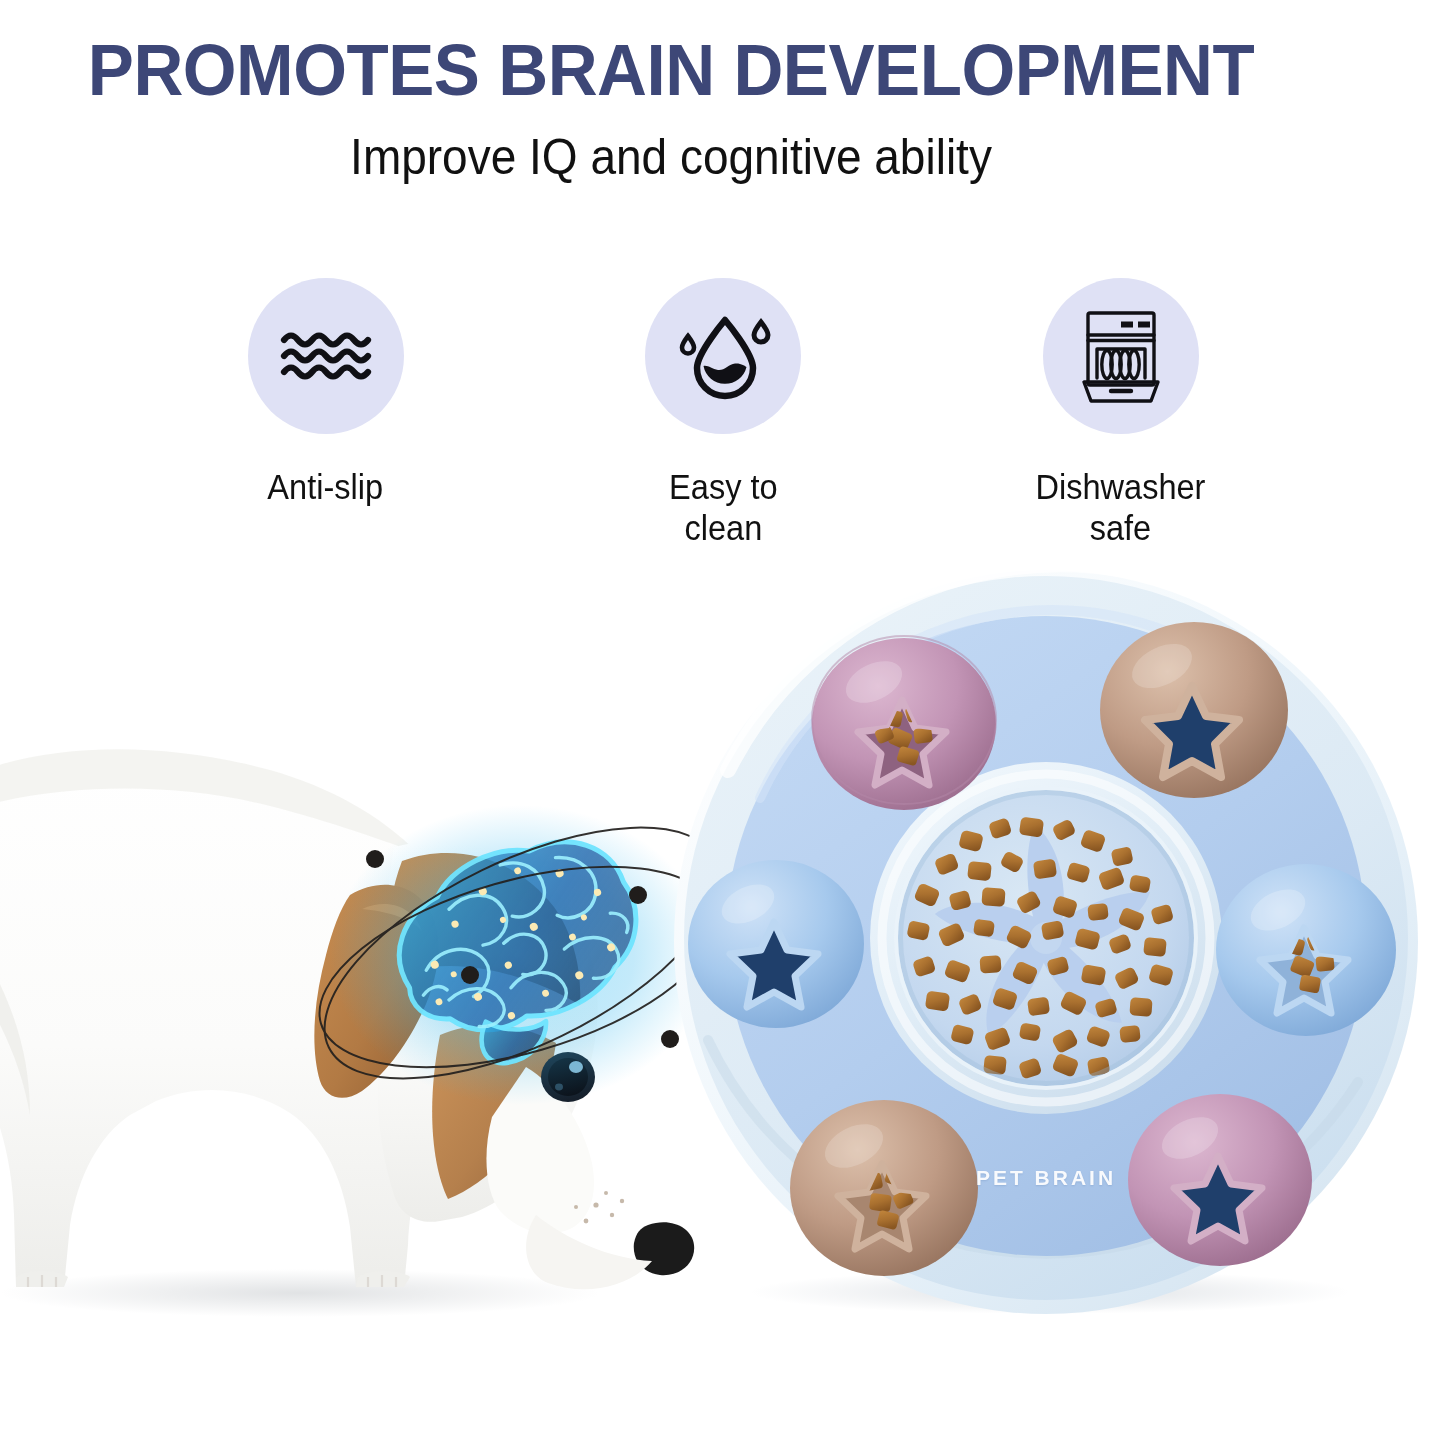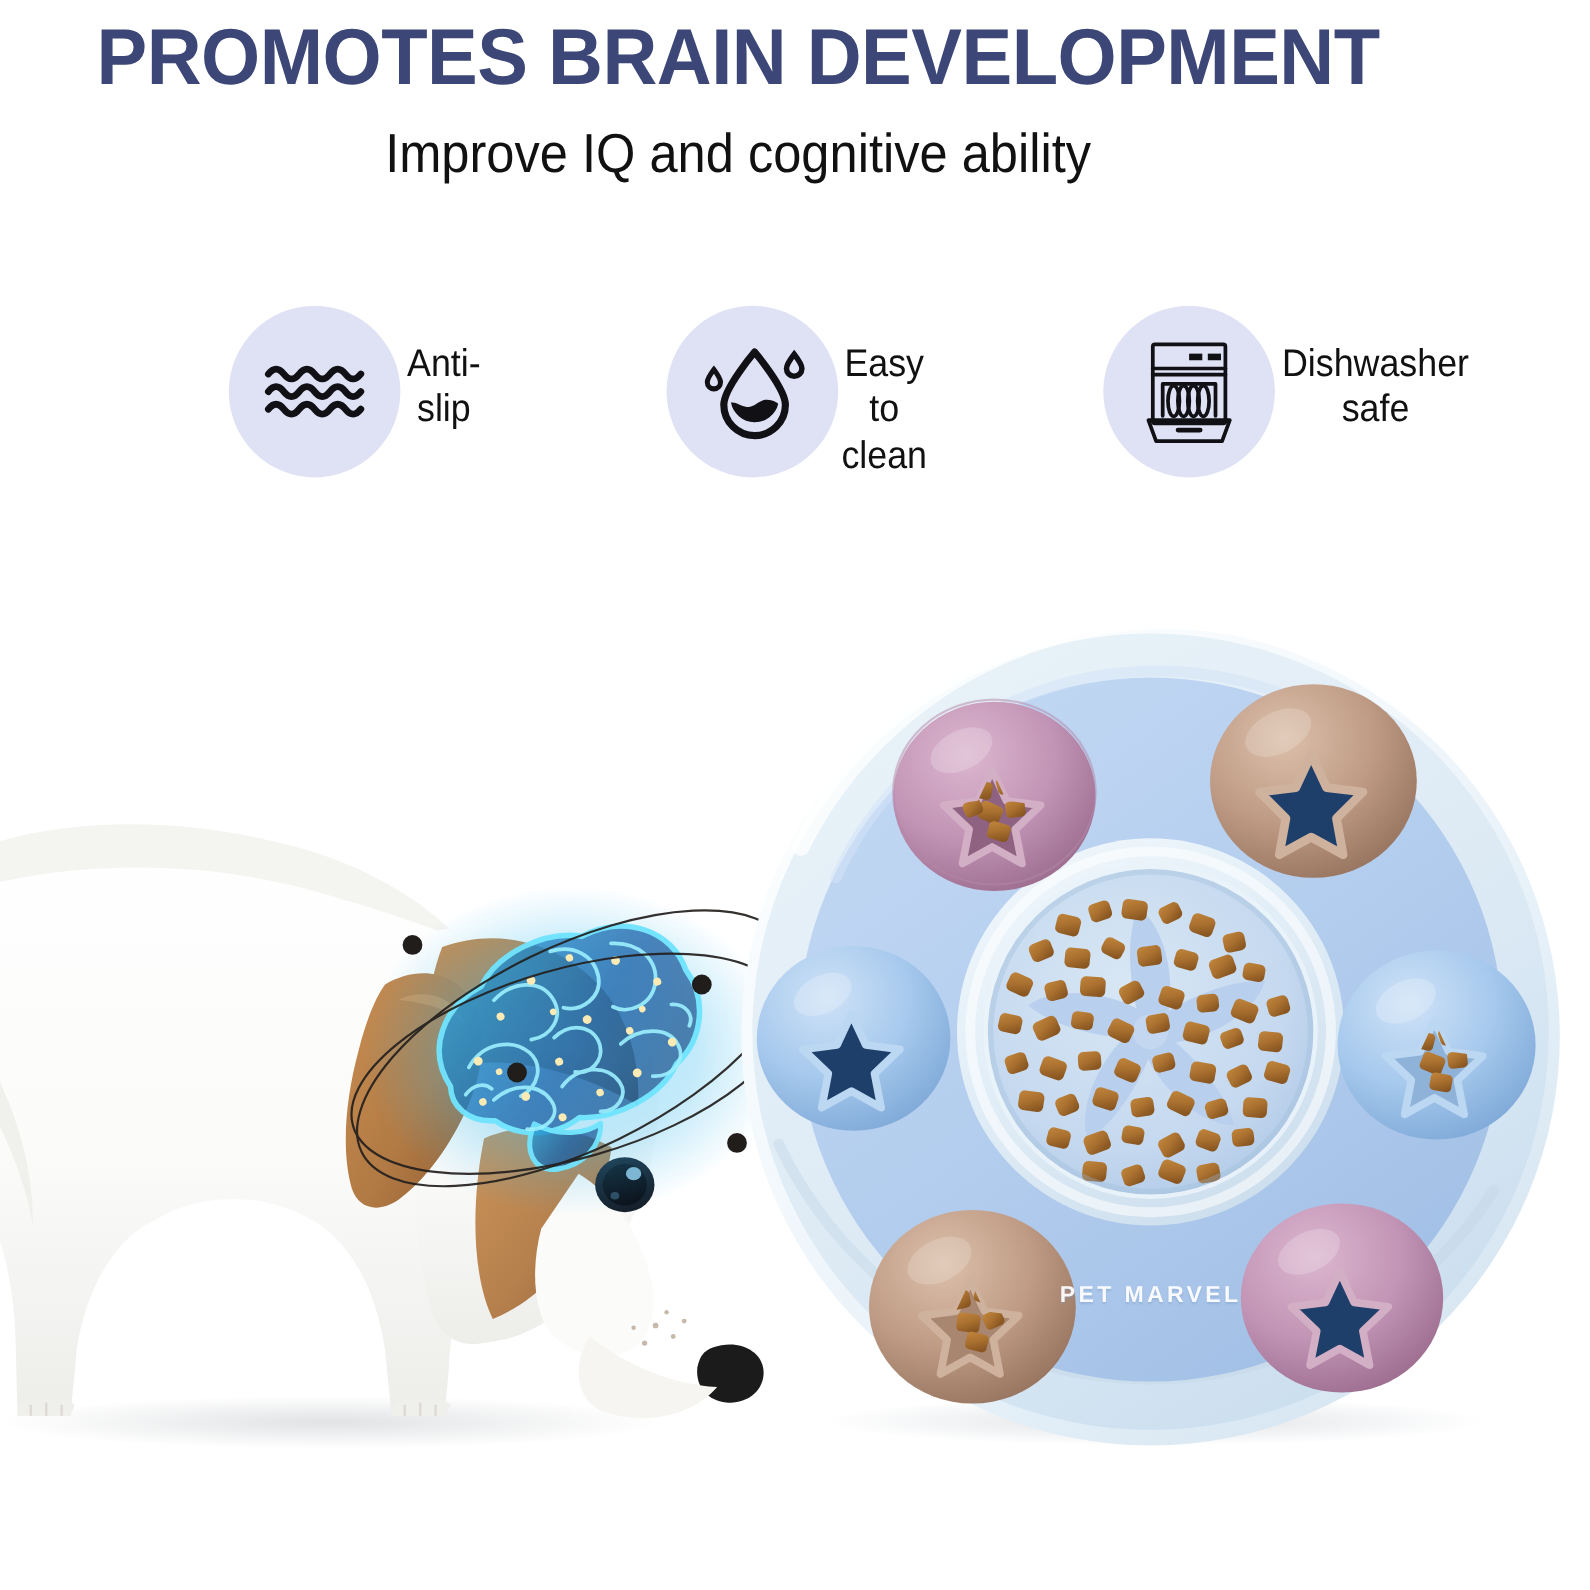--- a/index.html
+++ b/index.html
@@ -14,21 +14,21 @@
     font-family: "Liberation Sans", sans-serif;
     position: relative;
   }
 
   
   .header {
     position: absolute;
     top: 0; left: 0;
     width: 1342px;
     text-align: center;
-    padding-top: 16px;
+    padding-top: 34px;
     box-sizing: border-box;
   }
   .headline {
     font-family: "Liberation Sans", sans-serif;
     font-weight: bold;
     font-size: 72px;
     letter-spacing: -0.5px;
     line-height: 1.0;
     color: #3d4777;
     margin: 0;
@@ -53,21 +53,22 @@
     top: 278px;
     left: 208px;
     width: 1030px;
     display: flex;
     justify-content: space-between;
     align-items: flex-start;
   }
   .feature {
     width: 235px;
     display: flex;
-    flex-direction: row;
+    flex-direction: column;
+    align-items: center;
   }
   .feature-circle {
     width: 156px;
     height: 156px;
     border-radius: 50%;
     background: #dfe1f5;
     display: flex;
     align-items: center;
     justify-content: center;
     flex-shrink: 0;
@@ -616,14 +617,14 @@
     </g>
 
     <g>
       <ellipse cx="552" cy="610" rx="92" ry="86" fill="url(#domePink)"></ellipse>
       <path d="M550 586 l13 28 31 4 -23 22 6 31 -27 -15 -27 15 6 -31 -23 -22 31 -4 Z" fill="#1f3f6b" stroke="#d3afc6" stroke-width="7" stroke-linejoin="round"></path>
       <ellipse cx="522" cy="568" rx="30" ry="18" fill="#ffffff" opacity="0.2" transform="rotate(-26 522 568)"></ellipse>
     </g>
 
   </svg>
 
-  <div class="brand-text">PET MARVEL</div>
+  <div class="brand-text">PET BRAIN</div>
 </div>
 
 </body></html>

